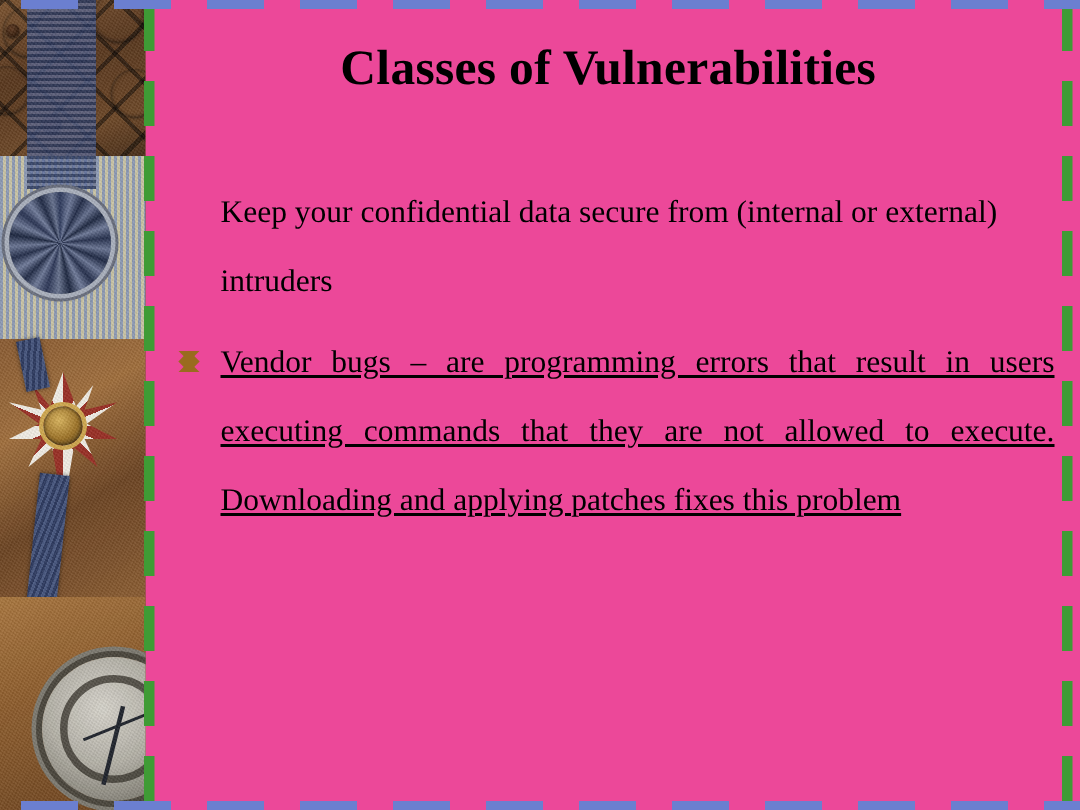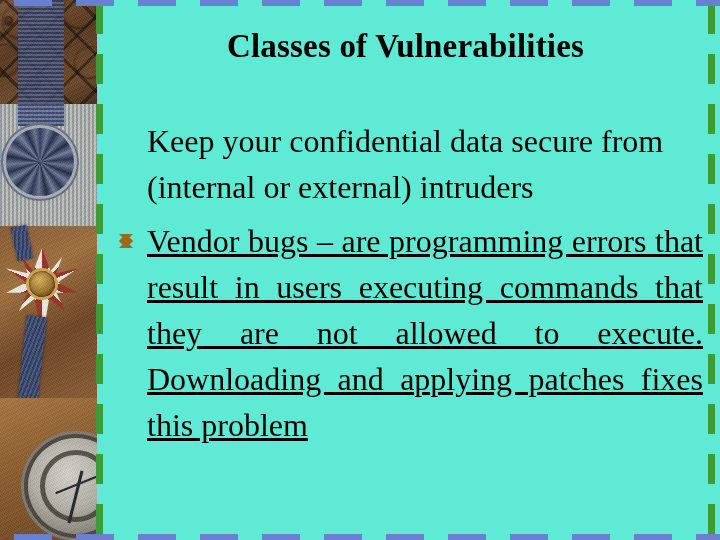--- a/index.html
+++ b/index.html
@@ -11,21 +11,21 @@
     width: 720px;
     height: 540px;
     overflow: hidden;
     font-family: "Liberation Serif", "DejaVu Serif", serif;
   }
 
   #slide {
     position: relative;
     width: 720px;
     height: 540px;
-    background: #5eead4;
+    background: #ec4899;
     overflow: hidden;
   }
 
   
   #photo-strip {
     position: absolute;
     left: 0;
     top: 0;
     width: 97px;
     height: 540px;
@@ -235,21 +235,21 @@
   #body-block {
     position: absolute;
     left: 8px;
     top: 118px;
     width: 595px;
     color: #000000;
   }
 
   .para {
     position: relative;
-    font-size: 32px;
+    font-size: 21px;
     line-height: 46px;
     color: #000000;
   }
 
   #para-intro {
     margin-left: 36px;
     width: 556px;
     text-align: left;
   }
 

